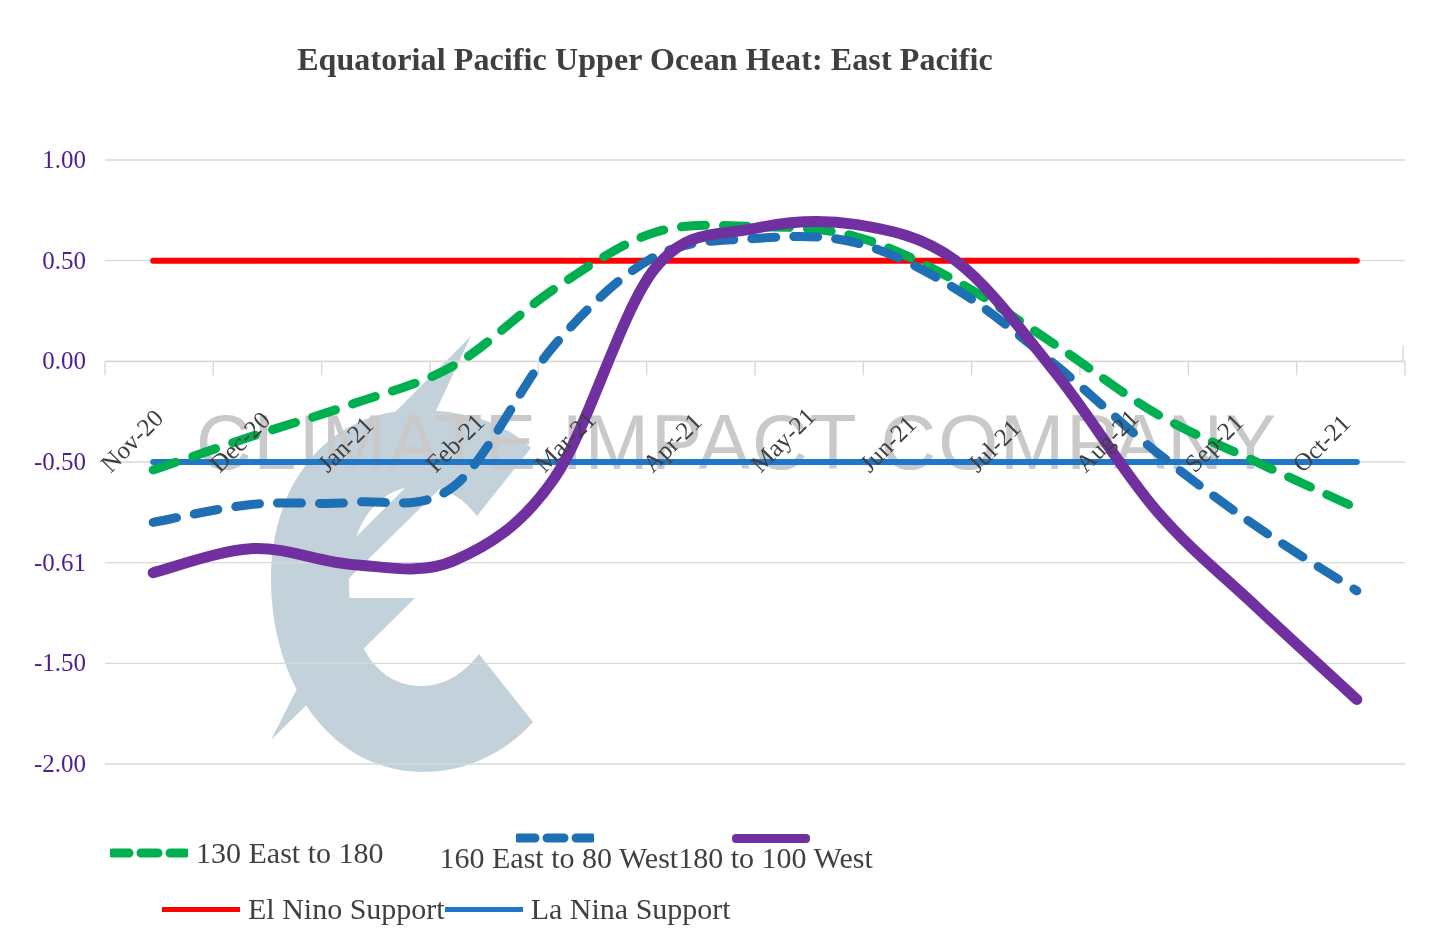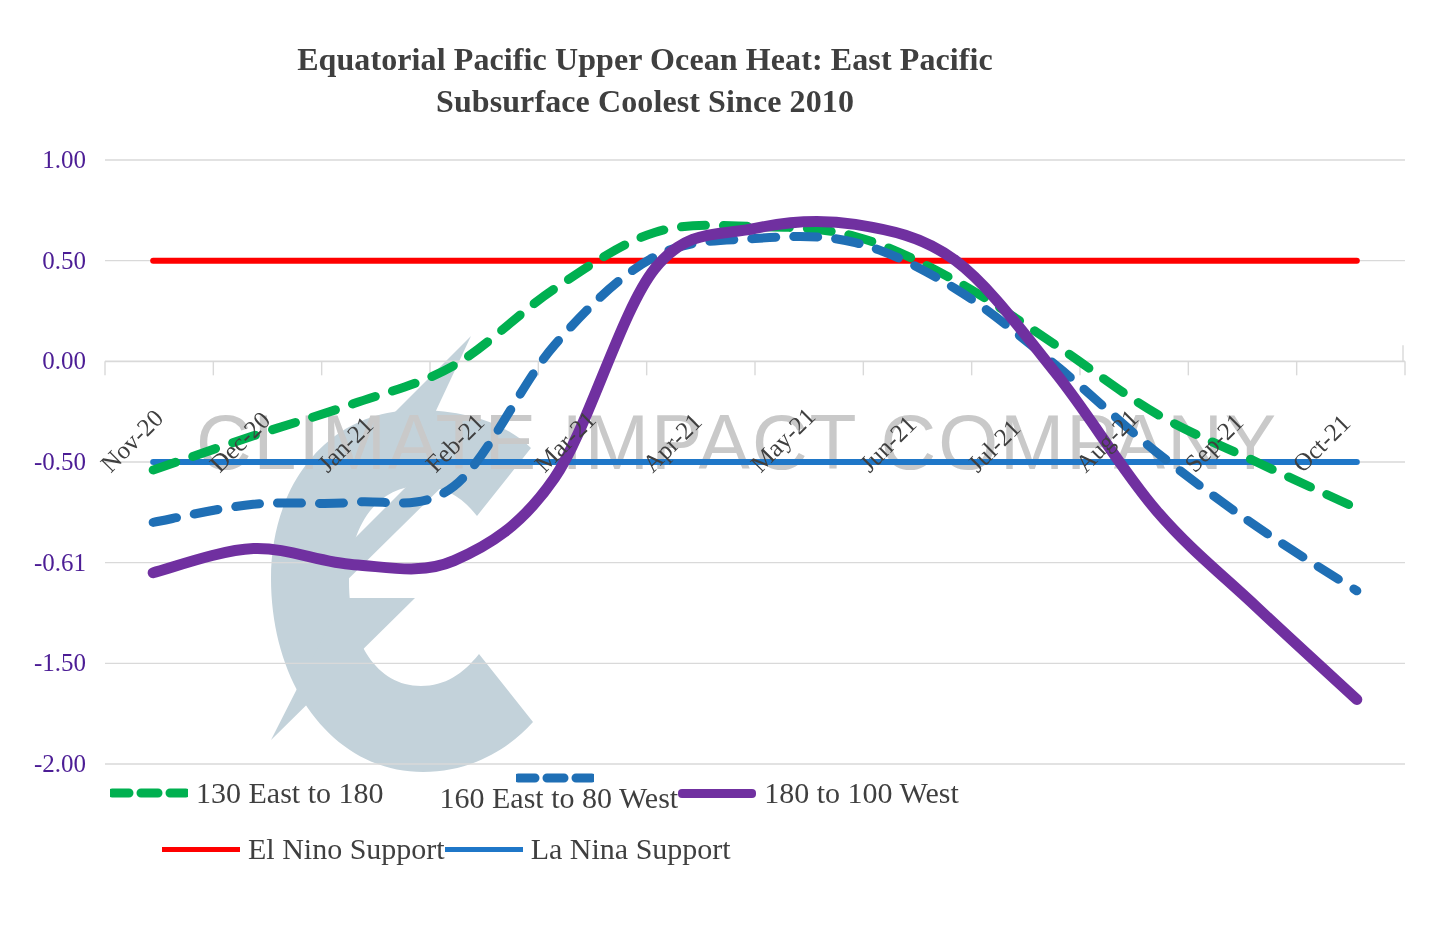--- a/index.html
+++ b/index.html
@@ -115,21 +115,21 @@
     width: 300px;
     height: 586px;
     pointer-events: none;
     user-select: none;
   }
 
   
   .legend {
     position: absolute;
     left: 110px;
-    top: 765px;
+    top: 825px;
     width: 1320px;
   }
   .legend-row {
     display: flex;
     align-items: center;
     height: 56px;
   }
   .legend-item {
     display: flex;
     align-items: center;
@@ -154,21 +154,20 @@
   }
   .legend-swatch.solid-thin { height: 5px; }
 </style>
 </head>
 <body>
 
 <div id="chart-root">
 
   <div class="chart-title">
     <span>Equatorial Pacific Upper Ocean Heat: East Pacific</span>
-    <span class="line2">Subsurface Coolest Since 2010</span>
   </div>
 
   <div class="y-labels" id="y-labels">
       <div class="y-tick-label" style="top: 0px;">1.00</div>
       <div class="y-tick-label" style="top: 100.667px; margin-left: 34px;">0.50</div>
       <div class="y-tick-label" style="top: 201.333px;">0.00</div>
       <div class="y-tick-label" style="top: 302px;">-0.50</div>
       <div class="y-tick-label" style="top: 402.667px;">-0.61</div>
       <div class="y-tick-label" style="top: 503.333px;">-1.50</div>
       <div class="y-tick-label" style="top: 604px;">-2.00</div>
@@ -249,21 +248,21 @@
           <span class="legend-label">130 East to 180</span>
         </div>
         <div class="legend-item" style="margin-left: 56px; flex-direction: column;">
           <span class="legend-swatch dashed" style="height: 10px;">
             <svg width="78" height="10" viewBox="0 0 78 10" style="display: block;">
               <line x1="2" x2="76" y1="5" y2="5" stroke="#1F6FB5" stroke-width="9" stroke-linecap="round" stroke-dasharray="17 12"></line>
             </svg>
           </span>
           <span class="legend-label">160 East to 80 West</span>
         </div>
-        <div class="legend-item" style="margin-left: 0px;">
+        <div class="legend-item" style="margin-left: 0px; flex-direction: column;">
           <span class="legend-swatch" style="background: rgb(112, 48, 160); height: 9px; border-radius: 4px;"></span>
           <span class="legend-label">180 to 100 West</span>
         </div>
       </div>
     <div class="legend-row" id="legend-row-2">
         <div class="legend-item" style="margin-left: 52px;">
           <span class="legend-swatch solid-thin" style="background: rgb(255, 0, 0); height: 5px; border-radius: 0px;"></span>
           <span class="legend-label">El Nino Support</span>
         </div>
         <div class="legend-item" style="margin-left: 0px;">

